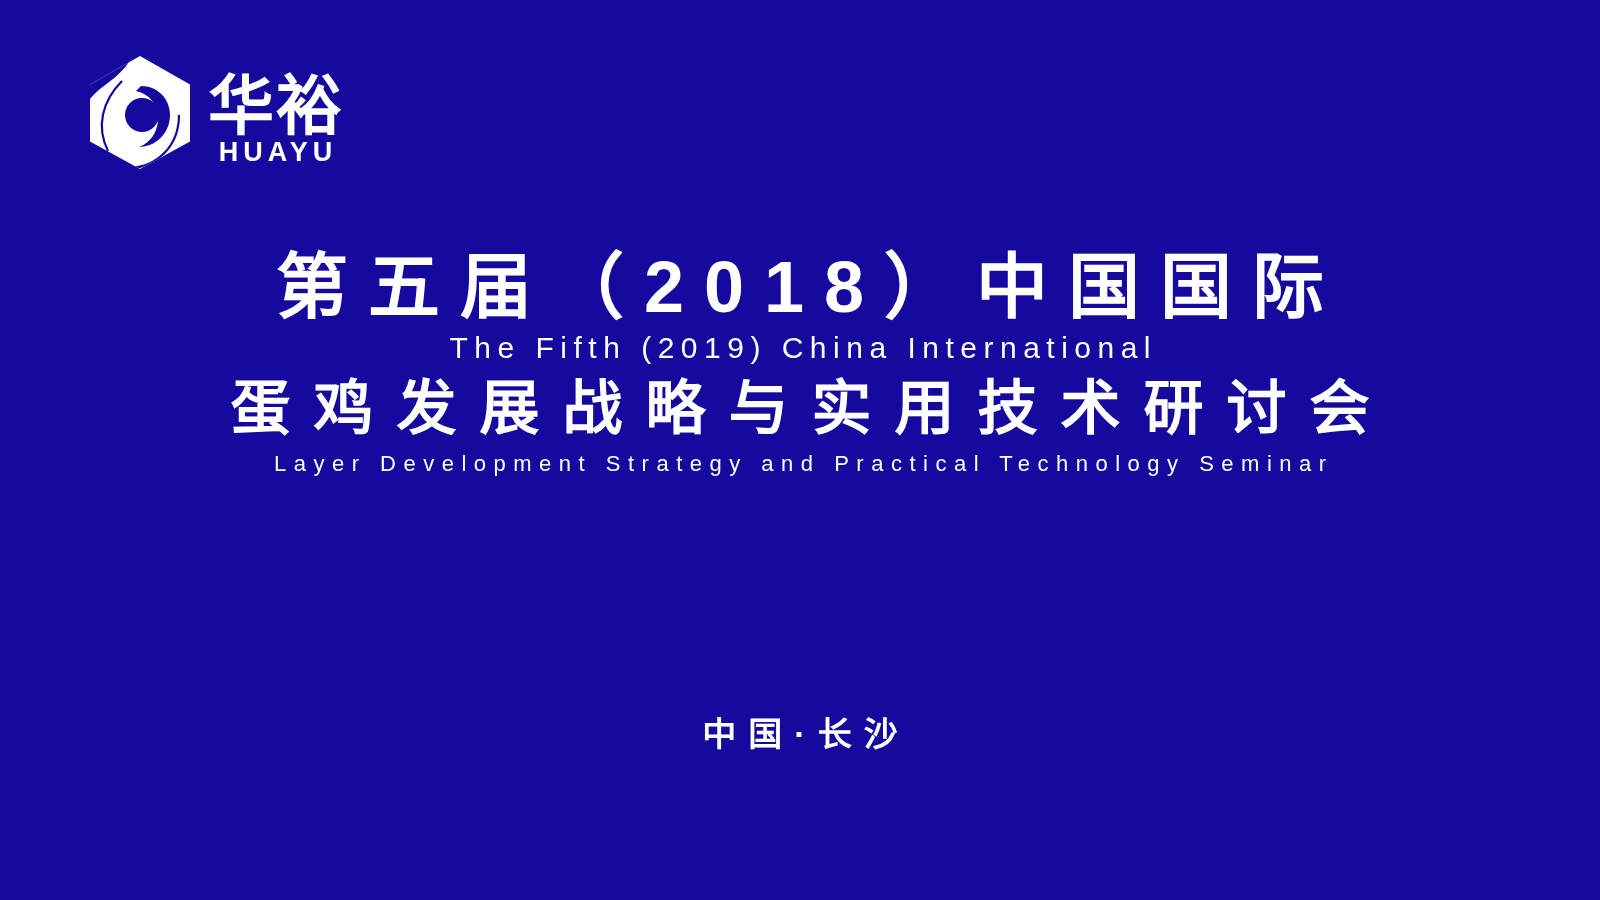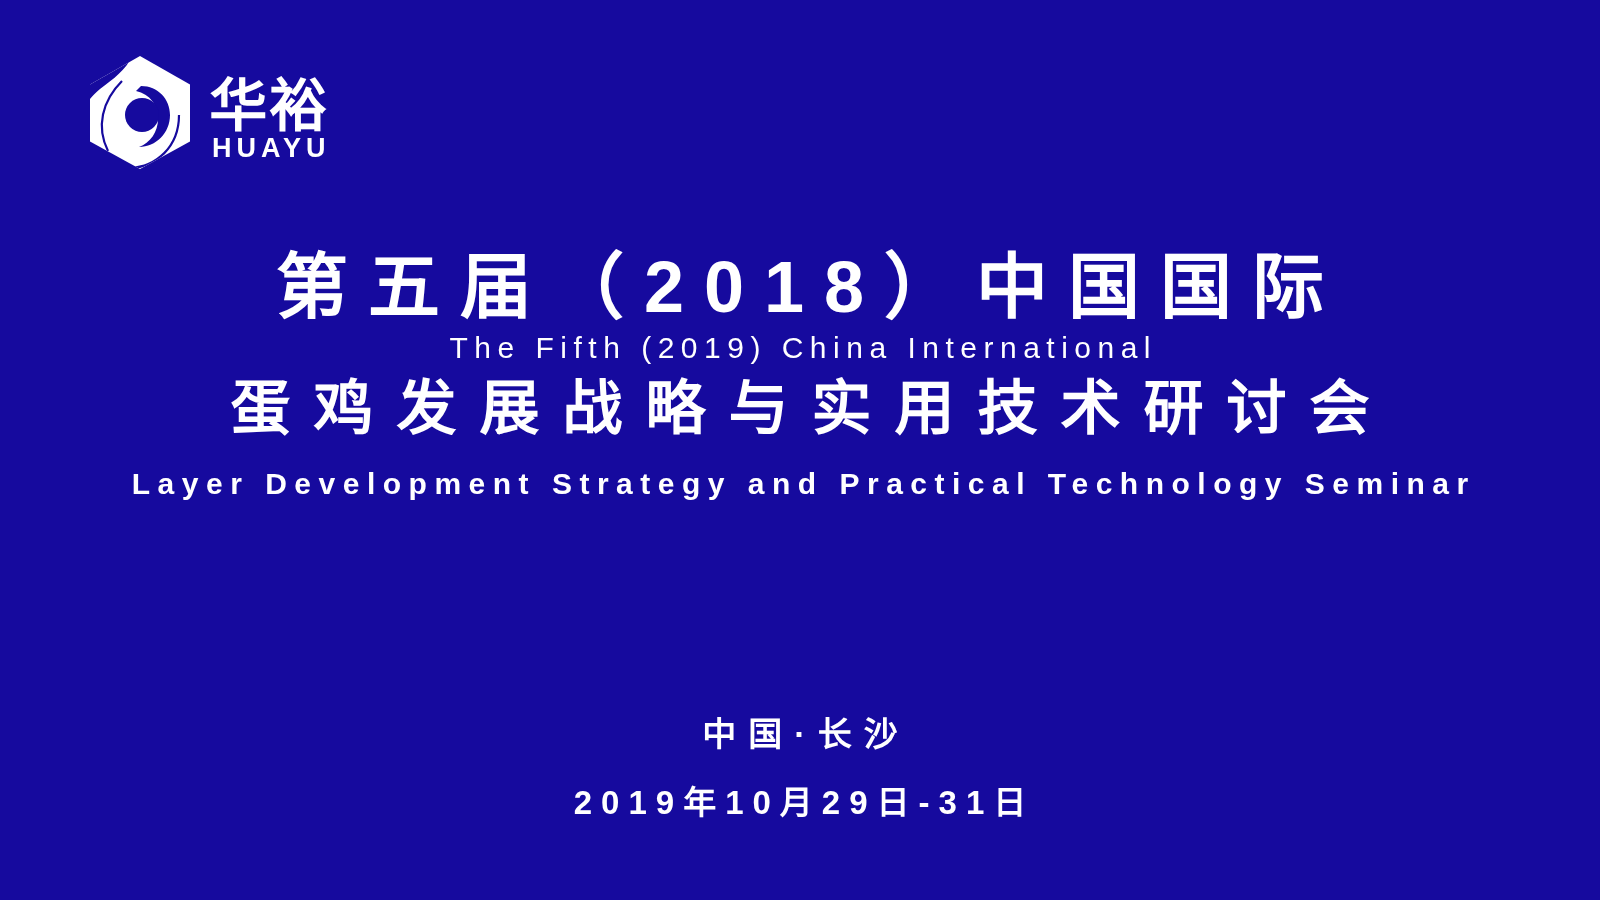--- a/index.html
+++ b/index.html
@@ -38,21 +38,21 @@
     display: block;
   }
   .logo-wordmark {
     display: flex;
     flex-direction: column;
     align-items: center;
     justify-content: center;
     padding-top: 14px;
   }
   .logo-cn {
-    font-size: 58px;
+    font-size: 66px;
     font-weight: 700;
     line-height: 1;
     letter-spacing: 2px;
     color: #ffffff;
     white-space: nowrap;
   }
   .logo-en {
     font-size: 27px;
     font-weight: 700;
     line-height: 1;
@@ -91,26 +91,26 @@
   .title-cn-2 {
     font-size: 60px;
     font-weight: 700;
     line-height: 1.16;
     letter-spacing: 23px;
     text-indent: 23px;
     margin-top: 8px;
     white-space: nowrap;
   }
   .title-en-2 {
-    font-size: 30px;
-    font-weight: 700;
+    font-size: 22px;
+    font-weight: 400;
     line-height: 1.2;
     letter-spacing: 7.5px;
     text-indent: 7.5px;
-    margin-top: 23px;
+    margin-top: 8px;
     white-space: nowrap;
   }
 
   
   .footer-block {
     position: absolute;
     left: 0;
     right: 0;
     top: 706px;
     text-align: center;
@@ -168,16 +168,15 @@
 
   <div class="title-block">
     <div class="title-cn-1">第五届（2018）中国国际</div>
     <div class="title-en-1">The Fifth (2019) China International</div>
     <div class="title-cn-2">蛋鸡发展战略与实用技术研讨会</div>
     <div class="title-en-2">Layer Development Strategy and Practical Technology Seminar</div>
   </div>
 
   <div class="footer-block">
     <div class="venue">中国·长沙</div>
-    <div class="dates">2019年10月29日-31日</div>
   </div>
 
 </div>
 
 </body></html>

